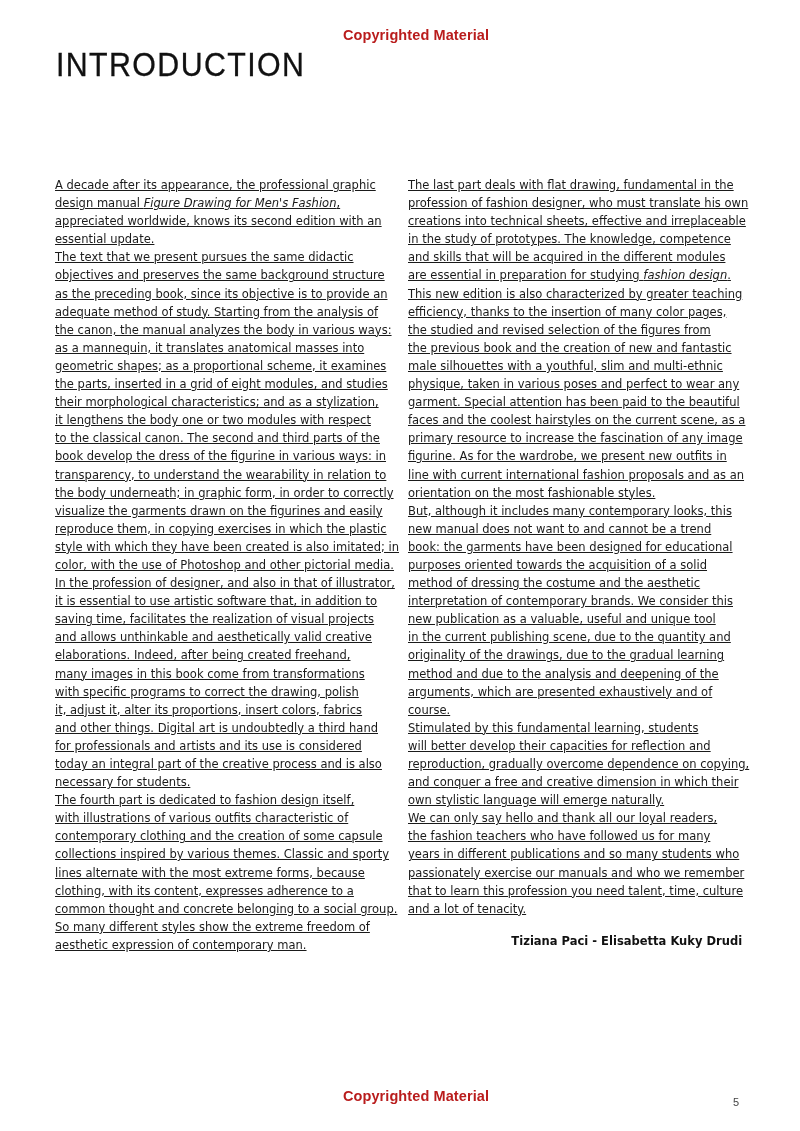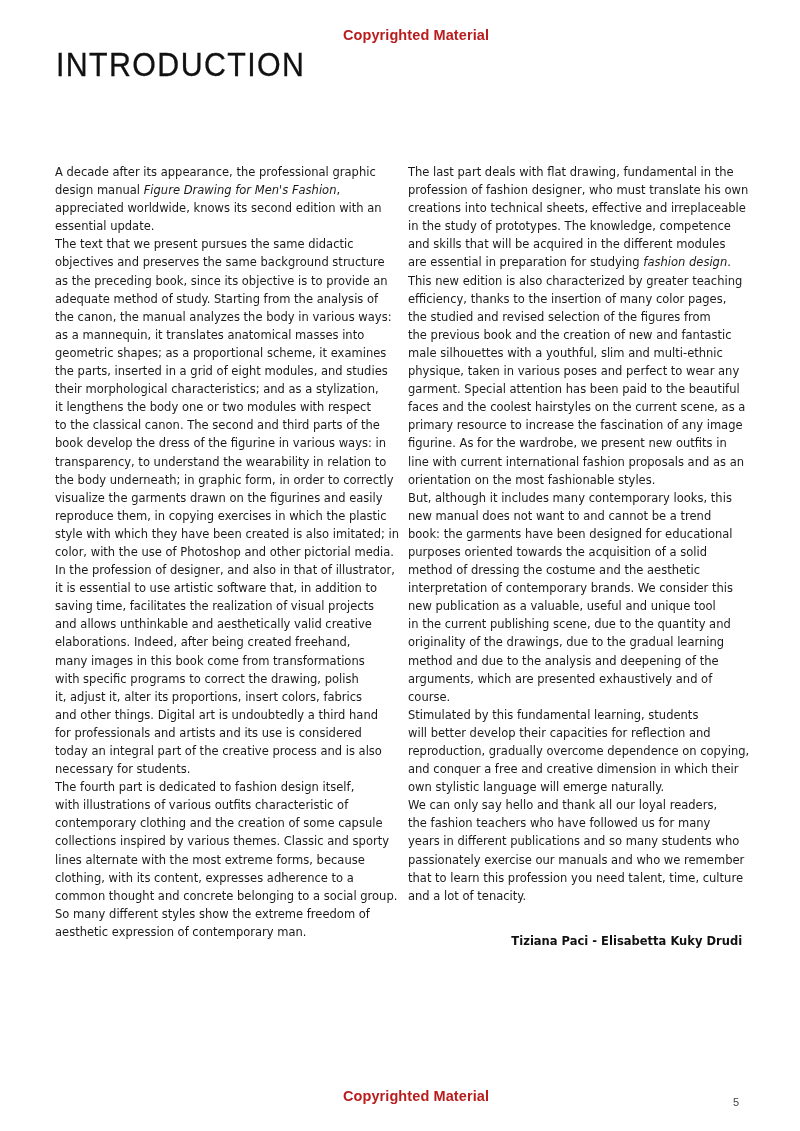--- a/index.html
+++ b/index.html
@@ -1,21 +1,21 @@
 <!DOCTYPE html>
 <html><head>
 <meta charset="utf-8">
 <style>
   html, body { margin: 0; padding: 0; background: #ffffff; }
   body { width: 800px; height: 1131px; position: relative; overflow: hidden; font-family: "DejaVu Sans", sans-serif; color: #1a1a1a; }
   .watermark { position: absolute; left: 16px; width: 800px; text-align: center; font-family: "Liberation Sans", sans-serif; font-weight: bold; font-size: 14.5px; color: #b91c1c; letter-spacing: 0.1px; }
   .wm-top { top: 27px; }
   .wm-bottom { top: 1088px; }
   .title { position: absolute; left: 56px; top: 46px; font-family: "Liberation Sans", sans-serif; font-size: 33px; letter-spacing: 1.5px; color: #111; transform: scaleX(0.92); transform-origin: left top; margin: 0; font-weight: normal; -webkit-text-stroke: 0.3px #111; }
-  .col { position: absolute; top: 163px; width: 340px; }
+  .col { position: absolute; top: 176px; width: 340px; text-decoration: underline; }
   .col-left { left: 55px; }
   .col-right { left: 408px; }
   .line { display: block; white-space: nowrap; font-size: 12.4px; line-height: 18.1px; height: 18.1px; transform: scaleX(0.93); transform-origin: left top; }
   .line em { font-style: italic; }
   .signature { position: absolute; top: 933px; right: 58px; font-size: 12.4px; font-weight: bold; white-space: nowrap; transform: scaleX(0.93); transform-origin: right top; color: #111; }
   .page-num { position: absolute; left: 733px; top: 1096px; font-family: "Liberation Sans", sans-serif; font-size: 11px; color: #444; }
 </style>
 </head>
 <body>
 

